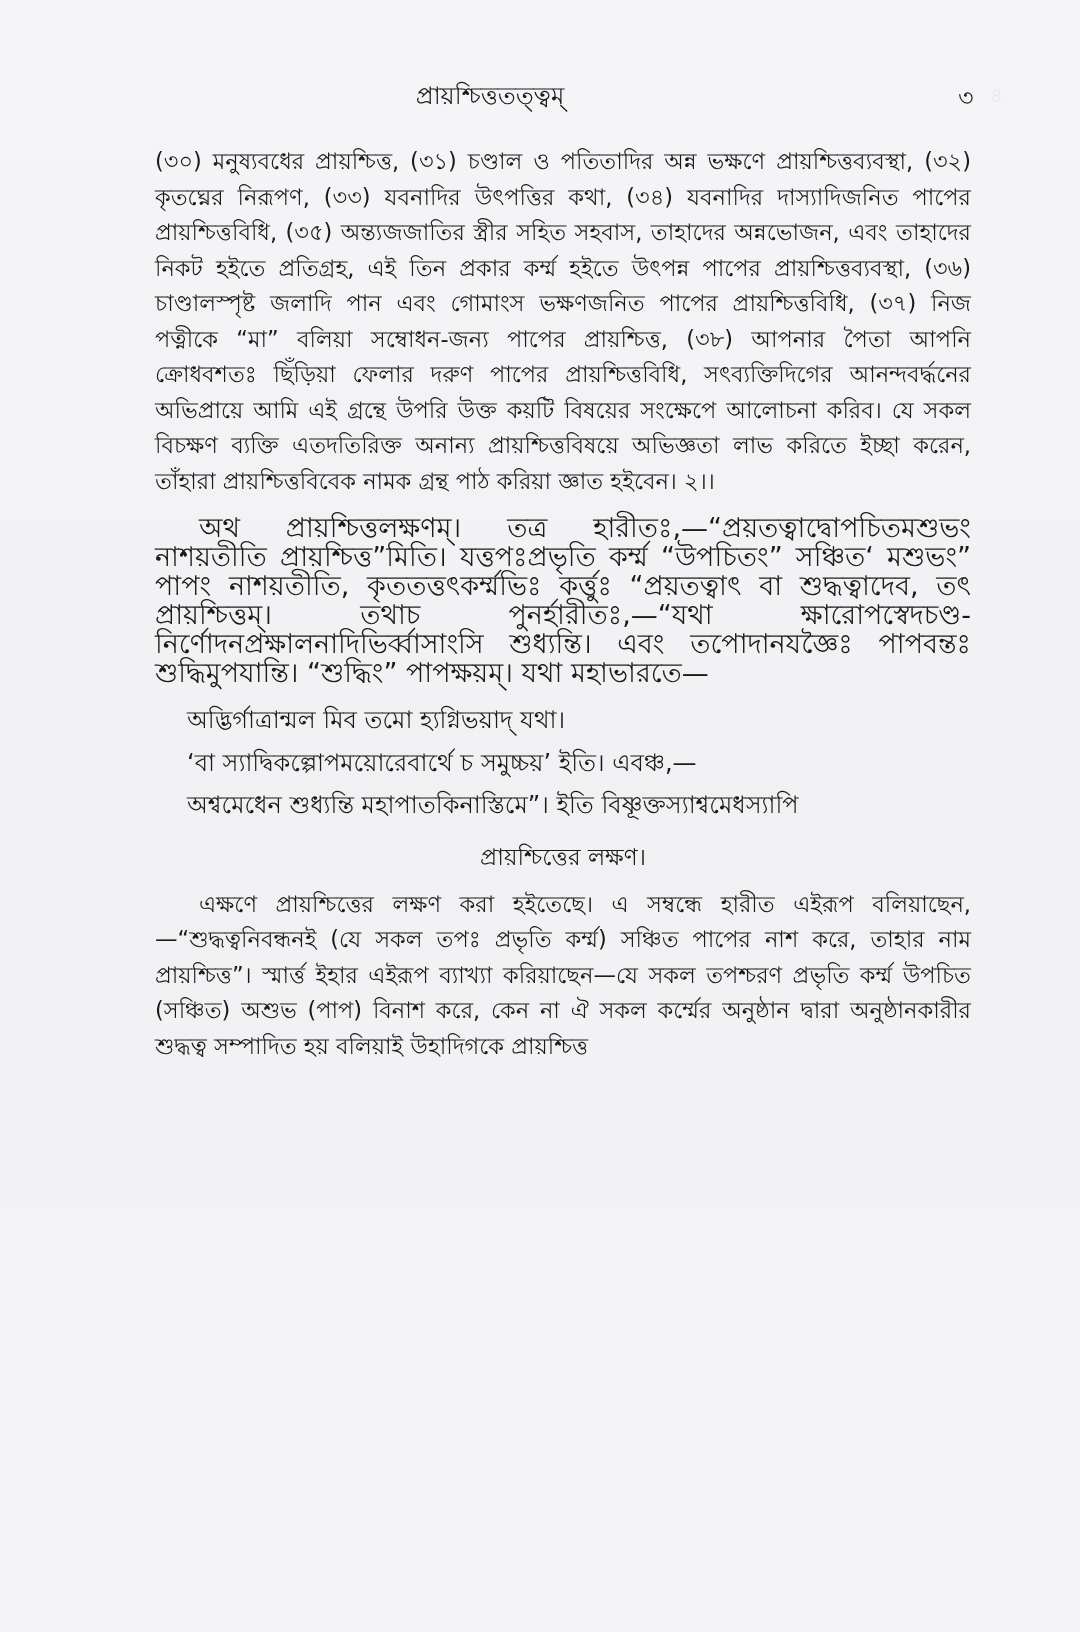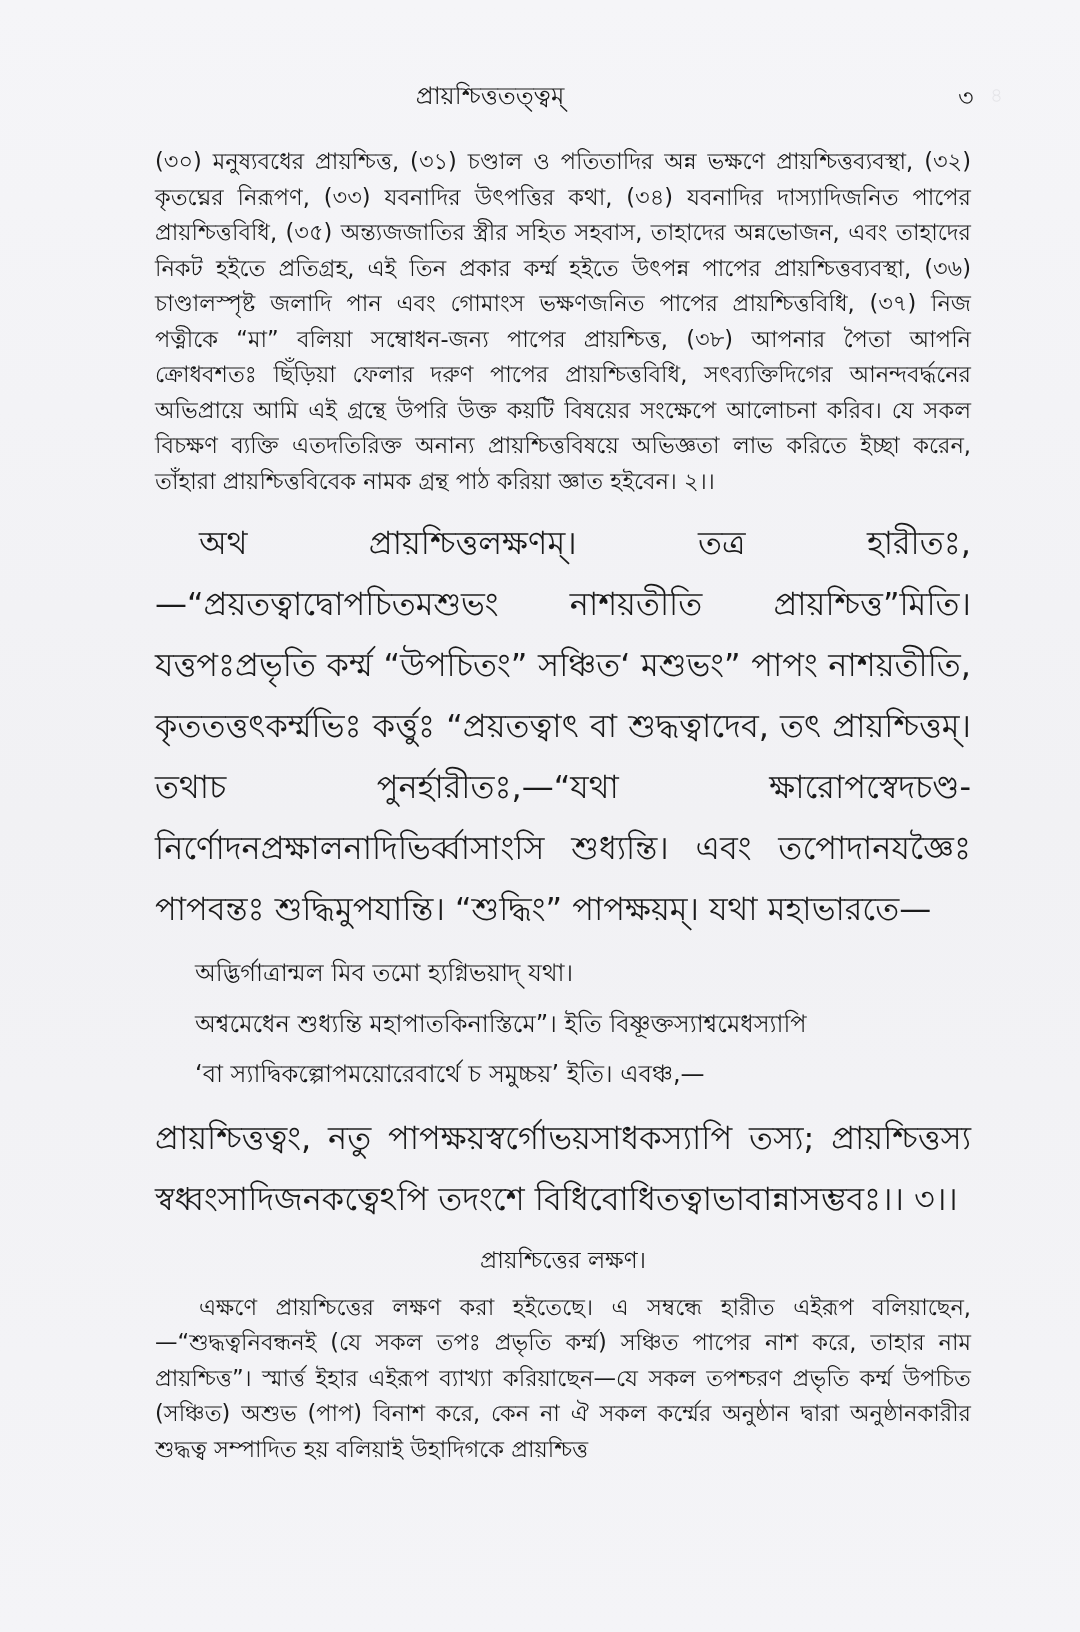--- a/index.html
+++ b/index.html
@@ -38,22 +38,22 @@
     left: 143px;
     top: 132px;
     width: 840px;
     font-size: 22.5px;
     line-height: 35.5px;
     text-align: justify;
   }
   .para { margin: 12px; text-align: justify; }
   .para.indent { text-indent: 44px; }
   .para.gap-before { margin-top: 14px; }
-  .para.larger { font-size: 32px; line-height: 61px; }
-  .verse { margin: 8px; padding-left: 44px; font-size: 24px; line-height: 42.5px; }
+  .para.larger { font-size: 27px; line-height: 29px; }
+  .verse { margin: 0; padding-left: 44px; font-size: 24px; line-height: 42.5px; }
   .subheading {
     margin: 12px 0 4px 0;
     text-align: center;
     font-size: 23px;
     line-height: 36px;
   }
   .bleed {
     position: absolute;
     color: rgba(120,120,130,0.12);
     font-size: 20px;
@@ -71,22 +71,21 @@
   <div class="page-number">৩</div>
 
   <div class="body-text">
     <p class="para">(৩০) মনুষ্যবধের প্রায়শ্চিত্ত, (৩১) চণ্ডাল ও পতিতাদির অন্ন ভক্ষণে প্রায়শ্চিত্তব্যবস্থা, (৩২) কৃতঘ্নের নিরূপণ, (৩৩) যবনাদির উৎপত্তির কথা, (৩৪) যবনাদির দাস্যাদিজনিত পাপের প্রায়শ্চিত্তবিধি, (৩৫) অন্ত্যজজাতির স্ত্রীর সহিত সহবাস, তাহাদের অন্নভোজন, এবং তাহাদের নিকট হইতে প্রতিগ্রহ, এই তিন প্রকার কর্ম্ম হইতে উৎপন্ন পাপের প্রায়শ্চিত্তব্যবস্থা, (৩৬) চাণ্ডালস্পৃষ্ট জলাদি পান এবং গোমাংস ভক্ষণজনিত পাপের প্রায়শ্চিত্তবিধি, (৩৭) নিজ পত্নীকে “মা” বলিয়া সম্বোধন-জন্য পাপের প্রায়শ্চিত্ত, (৩৮) আপনার পৈতা আপনি ক্রোধবশতঃ ছিঁড়িয়া ফেলার দরুণ পাপের প্রায়শ্চিত্তবিধি, সৎব্যক্তিদিগের আনন্দবর্দ্ধনের অভিপ্রায়ে আমি এই গ্রন্থে উপরি উক্ত কয়টি বিষয়ের সংক্ষেপে আলোচনা করিব। যে সকল বিচক্ষণ ব্যক্তি এতদতিরিক্ত অনান্য প্রায়শ্চিত্তবিষয়ে অভিজ্ঞতা লাভ করিতে ইচ্ছা করেন, তাঁহারা প্রায়শ্চিত্তবিবেক নামক গ্রন্থ পাঠ করিয়া জ্ঞাত হইবেন। ২।।</p>
 
     <p class="para indent gap-before larger">অথ প্রায়শ্চিত্তলক্ষণম্। তত্র হারীতঃ,—“প্রয়তত্বাদ্বোপচিতমশুভং নাশয়তীতি প্রায়শ্চিত্ত”মিতি। যত্তপঃপ্রভৃতি কর্ম্ম “উপচিতং” সঞ্চিত‘ মশুভং” পাপং নাশয়তীতি, কৃততত্তৎকর্ম্মভিঃ কর্ত্তুঃ “প্রয়তত্বাৎ বা শুদ্ধত্বাদেব, তৎ প্রায়শ্চিত্তম্। তথাচ পুনর্হারীতঃ,—“যথা ক্ষারোপস্বেদচণ্ড-নির্ণোদনপ্রক্ষালনাদিভির্ব্বাসাংসি শুধ্যন্তি। এবং তপোদানযজ্ঞৈঃ পাপবন্তঃ শুদ্ধিমুপযান্তি। “শুদ্ধিং” পাপক্ষয়ম্। যথা মহাভারতে—</p>
 
     <p class="verse">অদ্ভির্গাত্রান্মল মিব তমো হ্যগ্নিভয়াদ্ যথা।</p>
 
 
+    <p class="verse">‘বা স্যাদ্বিকল্পোপময়োরেবার্থে চ সমুচ্চয়’ ইতি। এবঞ্চ,—</p>
     <p class="verse">অশ্বমেধেন শুধ্যন্তি মহাপাতকিনাস্তিমে”। ইতি বিষ্ণূক্তস্যাশ্বমেধস্যাপি</p>
-    <p class="verse">‘বা স্যাদ্বিকল্পোপময়োরেবার্থে চ সমুচ্চয়’ ইতি। এবঞ্চ,—</p>
 
-    <p class="para larger">প্রায়শ্চিত্তত্বং, নতু পাপক্ষয়স্বর্গোভয়সাধকস্যাপি তস্য; প্রায়শ্চিত্তস্য স্বধ্বংসাদিজনকত্বেঽপি তদংশে বিধিবোধিতত্বাভাবান্নাসম্ভবঃ।। ৩।।</p>
 
     <div class="subheading">প্রায়শ্চিত্তের লক্ষণ।</div>
 
     <p class="para indent">এক্ষণে প্রায়শ্চিত্তের লক্ষণ করা হইতেছে। এ সম্বন্ধে হারীত এইরূপ বলিয়াছেন, —“শুদ্ধত্বনিবন্ধনই (যে সকল তপঃ প্রভৃতি কর্ম্ম) সঞ্চিত পাপের নাশ করে, তাহার নাম প্রায়শ্চিত্ত”। স্মার্ত্ত ইহার এইরূপ ব্যাখ্যা করিয়াছেন—যে সকল তপশ্চরণ প্রভৃতি কর্ম্ম উপচিত (সঞ্চিত) অশুভ (পাপ) বিনাশ করে, কেন না ঐ সকল কর্ম্মের অনুষ্ঠান দ্বারা অনুষ্ঠানকারীর শুদ্ধত্ব সম্পাদিত হয় বলিয়াই উহাদিগকে প্রায়শ্চিত্ত</p>
   </div>
 </div>
 
 </body></html>

